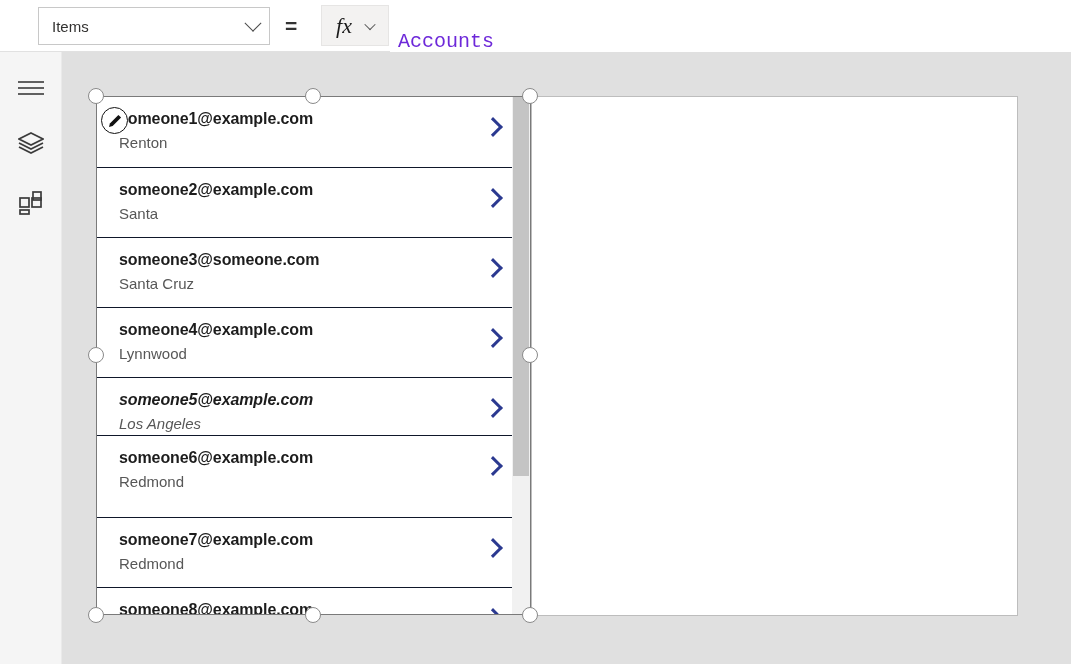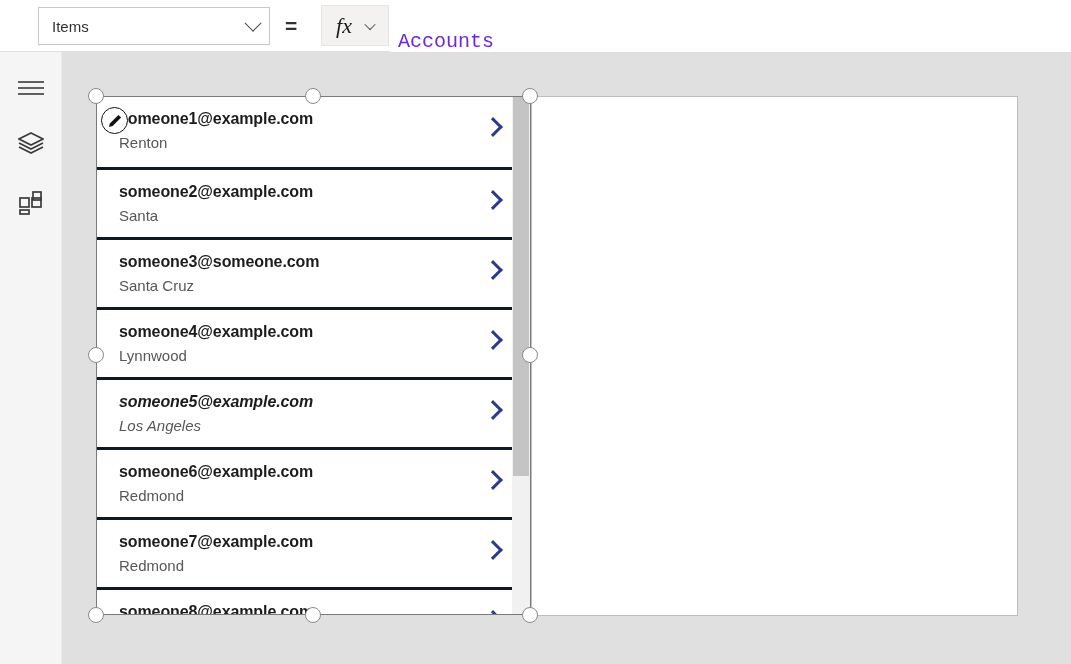--- a/index.html
+++ b/index.html
@@ -117,21 +117,21 @@
     position: absolute; left: 0; top: 0;
     width: 435px; height: 519px;
     overflow: hidden;
   }
   .grow {
     position: absolute; left: 0;
     width: 416px; height: 70px;
     background: #ffffff;
     cursor: pointer;
   }
-  .grow + .grow { border-top: 3px solid #0f172a; }
+  .grow + .grow { border-top: 1px solid #0f172a; }
   .grow-title {
     position: absolute; left: 22px; top: 13px;
     font-size: 16px; font-weight: 600; color: #1c1c1c;
     letter-spacing: -0.1px; white-space: nowrap;
   }
   .grow-sub {
     position: absolute; left: 22px; top: 37px;
     font-size: 15px; color: #575757;
     white-space: nowrap;
   }
@@ -254,21 +254,21 @@
           <div class="grow" style="top: 210px;">
             <div class="grow-title">someone4@example.com</div>
             <div class="grow-sub">Lynnwood</div>
             <div class="grow-chev" style="border-right-color: rgb(43, 57, 144); border-top-color: rgb(43, 57, 144);"></div>
           </div>
           <div class="grow" style="top: 280px; font-style: italic;">
             <div class="grow-title">someone5@example.com</div>
             <div class="grow-sub">Los Angeles</div>
             <div class="grow-chev" style="border-right-color: rgb(43, 57, 144); border-top-color: rgb(43, 57, 144);"></div>
           </div>
-          <div class="grow" style="top: 350px;">
+          <div class="grow" style="top: 338px;">
             <div class="grow-title">someone6@example.com</div>
             <div class="grow-sub">Redmond</div>
             <div class="grow-chev" style="border-right-color: rgb(43, 57, 144); border-top-color: rgb(43, 57, 144);"></div>
           </div>
           <div class="grow" style="top: 420px; padding-left: 40px;">
             <div class="grow-title">someone7@example.com</div>
             <div class="grow-sub">Redmond</div>
             <div class="grow-chev" style="border-right-color: rgb(43, 57, 144); border-top-color: rgb(43, 57, 144);"></div>
           </div>
           <div class="grow" style="top: 490px;">

